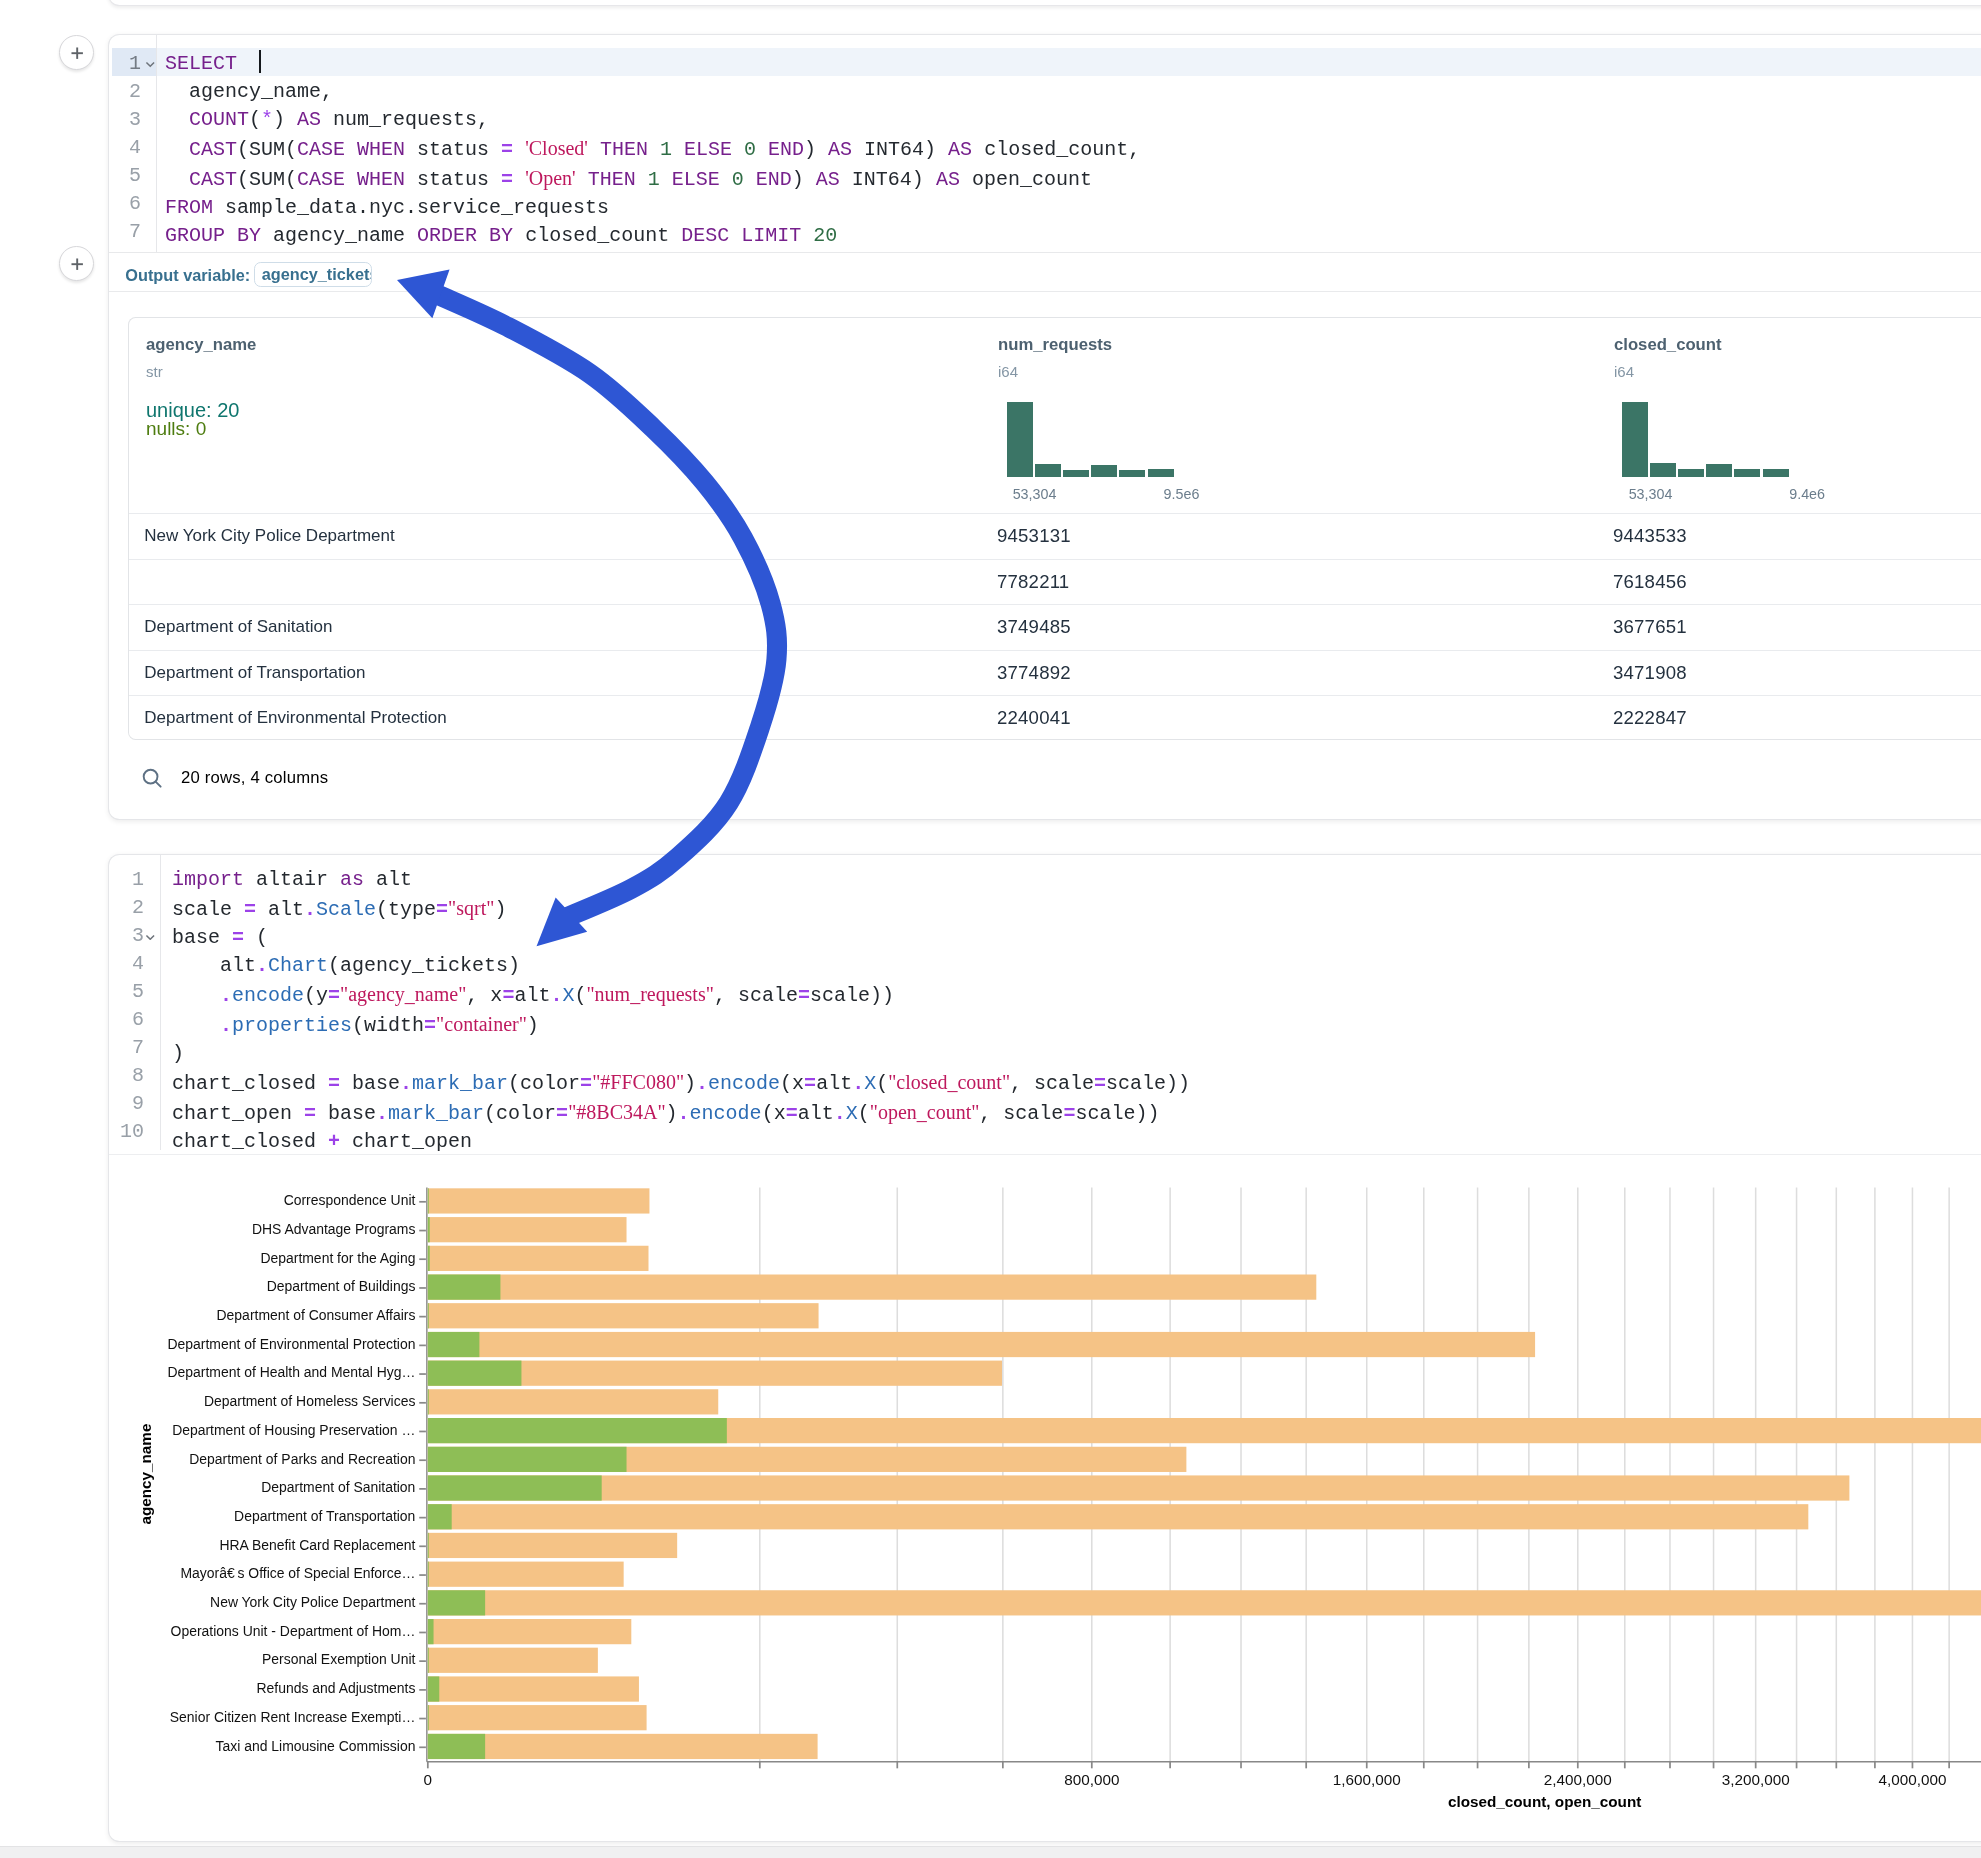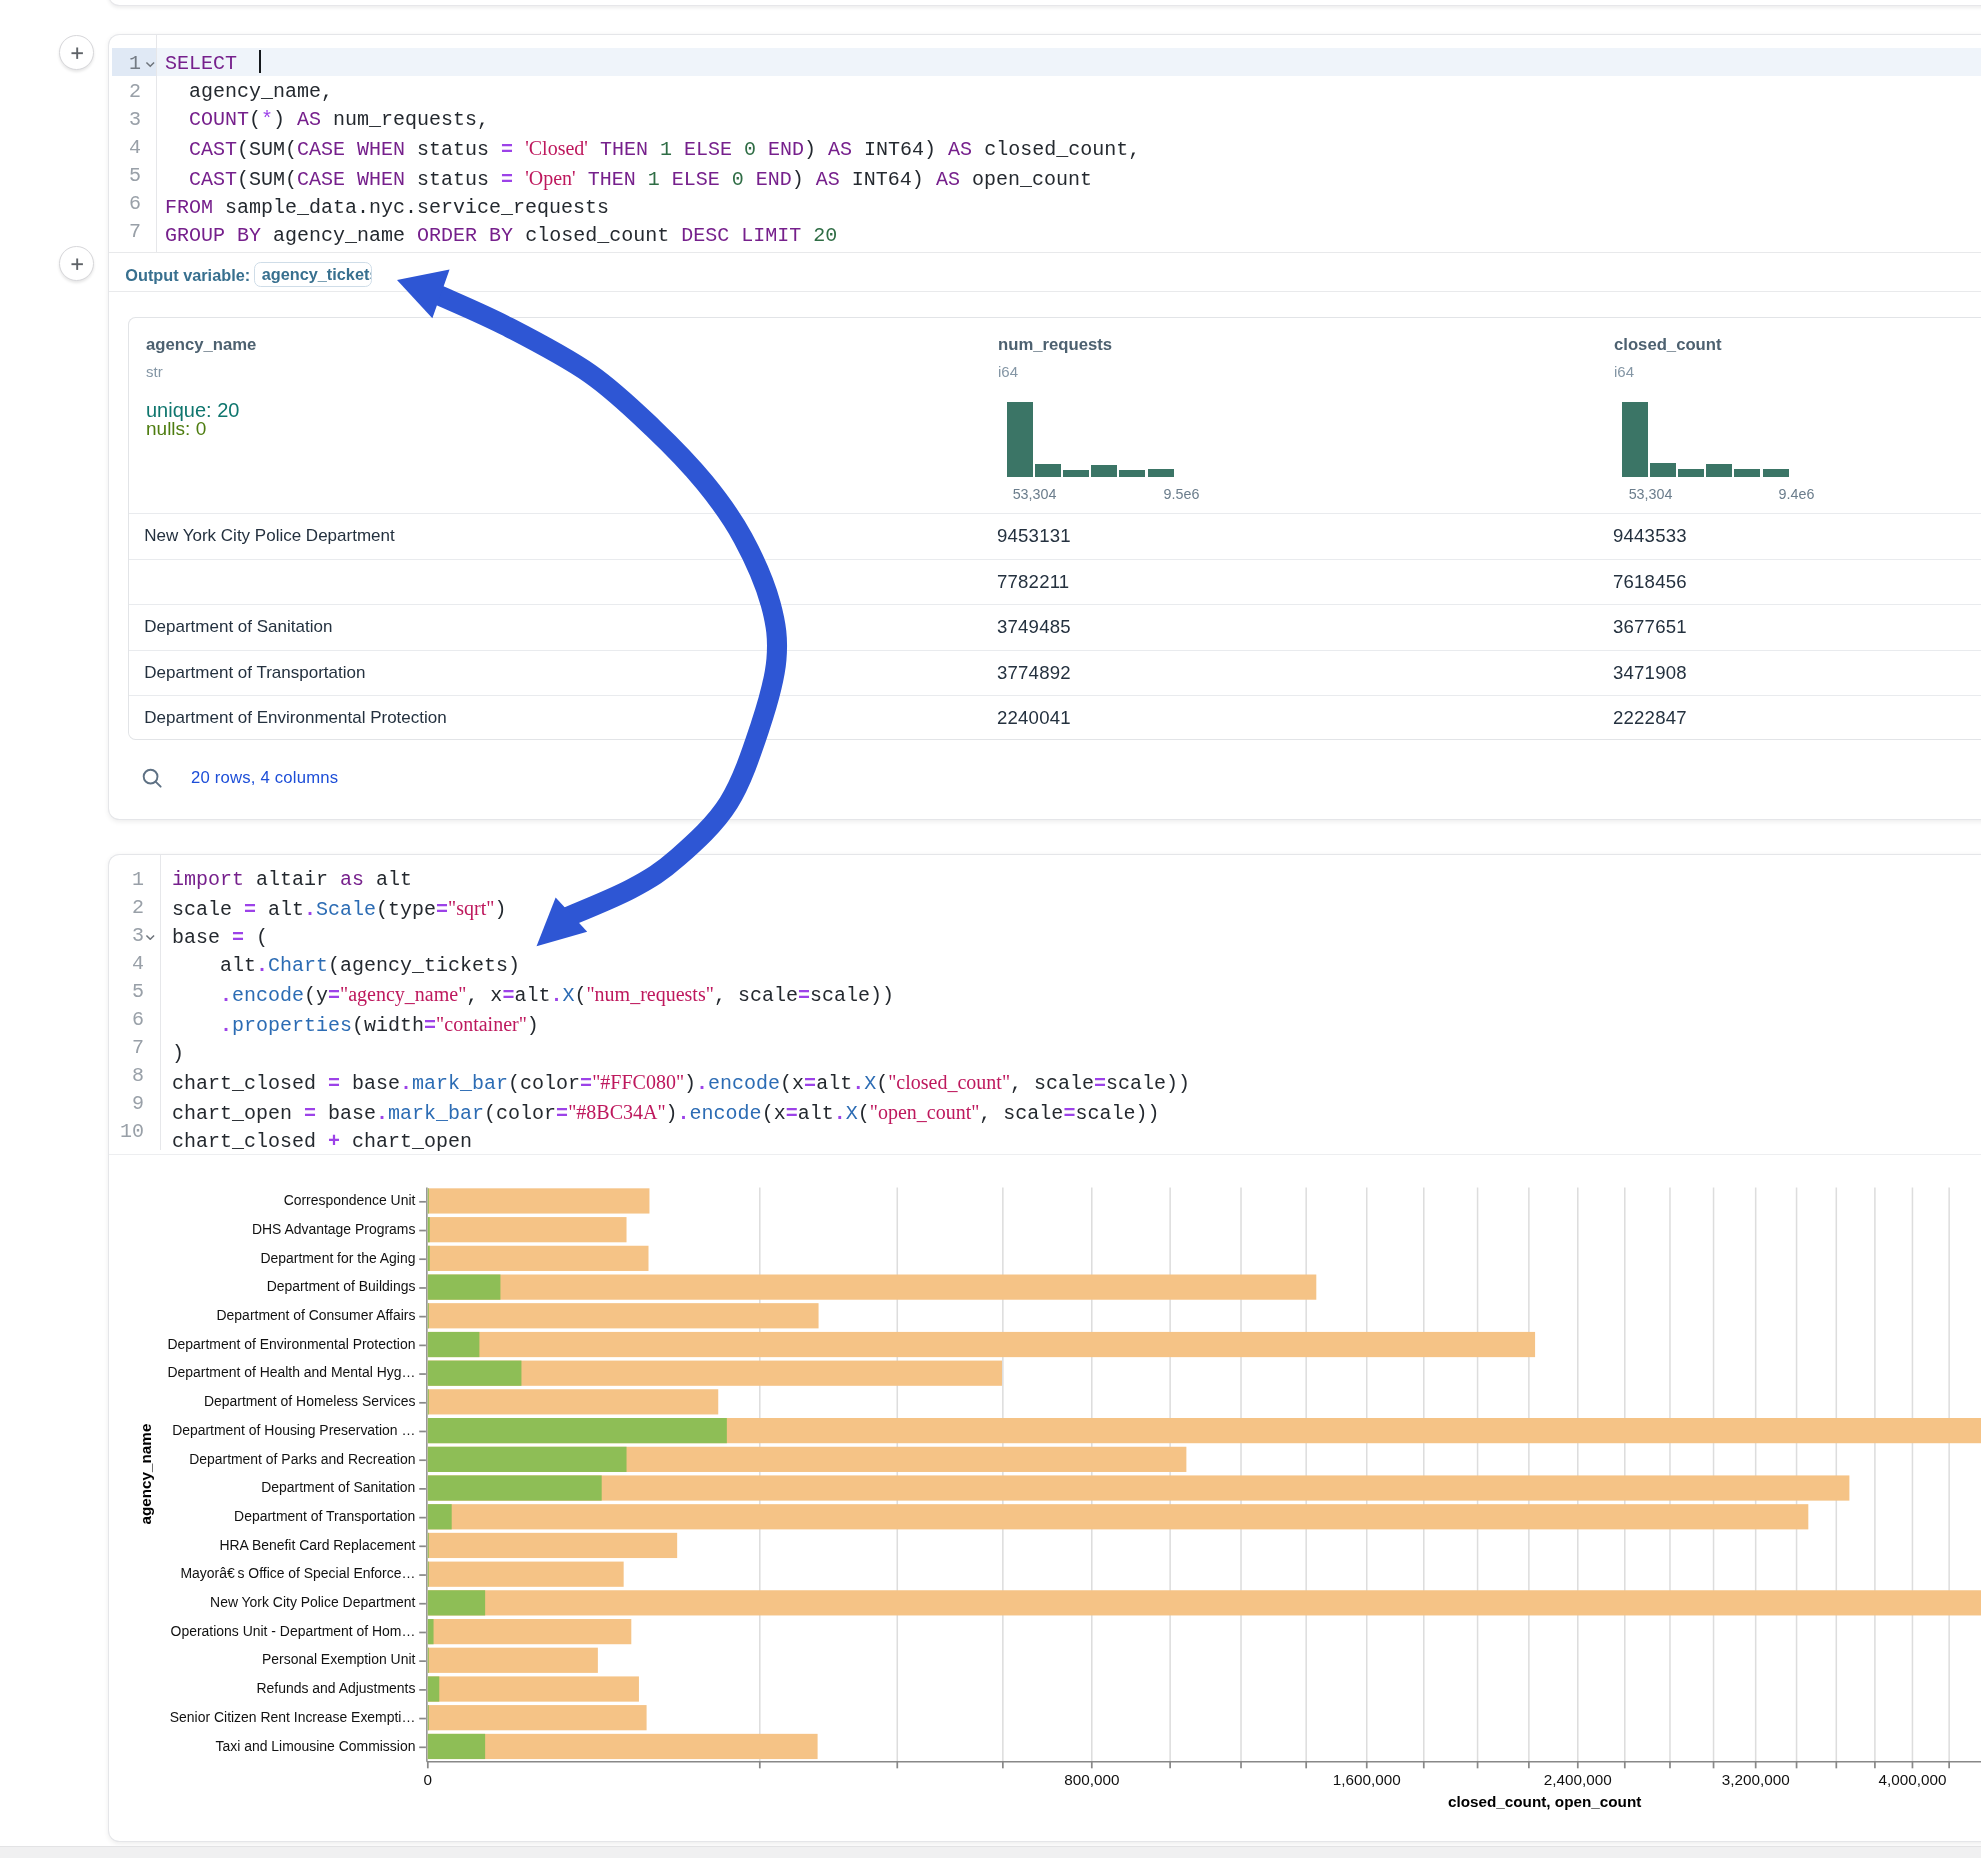--- a/index.html
+++ b/index.html
@@ -86,21 +86,21 @@
     <div style="position:absolute;left:1485px;top:45px;font-size:15px;color:#8496a5">i64</div>
     <div style="position:absolute;left:1493px;top:84px;width:172px;height:75px">
           <div class="hb" style="left:0px;width:26px;height:75px"></div>
           <div class="hb" style="left:28px;width:26px;height:14.3px"></div>
           <div class="hb" style="left:56px;width:26px;height:7.6px"></div>
           <div class="hb" style="left:84px;width:26px;height:13.4px"></div>
           <div class="hb" style="left:112px;width:26px;height:7.6px"></div>
           <div class="hb" style="left:141px;width:26px;height:8.1px"></div>
         </div>
     <div style="position:absolute;left:1494px;top:168px;width:55px;text-align:center;font-size:14.3px;color:#6b7d8c">53,304</div>
-    <div style="position:absolute;left:1639px;top:168px;width:57px;text-align:center;font-size:14.3px;color:#6b7d8c">9.4e6</div>
+    <div style="position:absolute;left:1639px;top:168px;width:57px;text-align:right;font-size:14.3px;color:#6b7d8c">9.4e6</div>
 
     <div class="rowline" style="top:195px"></div>
     <div class="rowline" style="top:241px"></div>
     <div class="rowline" style="top:286px"></div>
     <div class="rowline" style="top:332px"></div>
     <div class="rowline" style="top:377px"></div>
     <div style="position:absolute;left:15.3px;top:195px;height:46px;line-height:46px;font-size:17px;color:#24313f">New York City Police Department</div>
     <div style="position:absolute;left:868px;top:195px;height:46px;line-height:46px;font-size:18.6px;letter-spacing:0.2px;color:#24313f">9453131</div>
     <div style="position:absolute;left:1484px;top:195px;height:46px;line-height:46px;font-size:18.6px;letter-spacing:0.2px;color:#24313f">9443533</div>
     <div style="position:absolute;left:868px;top:241px;height:46px;line-height:46px;font-size:18.6px;letter-spacing:0.2px;color:#24313f">7782211</div>
@@ -113,21 +113,21 @@
     <div style="position:absolute;left:1484px;top:332px;height:50px;line-height:46px;font-size:18.6px;letter-spacing:0.2px;color:#24313f">3471908</div>
     <div style="position:absolute;left:15.3px;top:377px;height:46px;line-height:46px;font-size:17px;color:#24313f">Department of Environmental Protection</div>
     <div style="position:absolute;left:868px;top:377px;height:46px;line-height:46px;font-size:18.6px;letter-spacing:0.2px;color:#24313f">2240041</div>
     <div style="position:absolute;left:1484px;top:377px;height:46px;line-height:46px;font-size:18.6px;letter-spacing:0.2px;color:#24313f">2222847</div>
   </div>
 
   <svg width="23" height="23" viewBox="0 0 24 24" style="position:absolute;left:32px;top:732px">
         <circle cx="10" cy="10" r="7.2" fill="none" stroke="#5e7184" stroke-width="2"></circle>
         <line x1="15.2" y1="15.2" x2="20.5" y2="20.5" stroke="#5e7184" stroke-width="2" stroke-linecap="round"></line>
       </svg>
-  <div style="position:absolute;left:82px;top:733px;font-size:16.7px;letter-spacing:0.2px;color:#1d4ed8">20 rows, 4 columns</div>
+  <div style="position:absolute;left:72px;top:733px;font-size:16.7px;letter-spacing:0.2px;color:#000000">20 rows, 4 columns</div>
 </div>
 
 <div class="card" style="top:854px; height:988px;">
   <div class="sep" style="left:51px;height:295px"></div>
   <div class="gut mono" style="left:0;top:11.2px;width:35px;line-height:28px"><div class="gl"><span class="num">1</span></div><div class="gl"><span class="num">2</span></div><div class="gl"><span class="num">3</span><svg class="chev" width="10.5" height="6.7" viewBox="0 0 11 7">
             <polyline points="1.5,1.5 5.5,5.5 9.5,1.5" fill="none" stroke="#6e747b" stroke-width="1.6"></polyline>
           </svg></div><div class="gl"><span class="num">4</span></div><div class="gl"><span class="num">5</span></div><div class="gl"><span class="num">6</span></div><div class="gl"><span class="num">7</span></div><div class="gl"><span class="num">8</span></div><div class="gl"><span class="num">9</span></div><div class="gl"><span class="num">10</span></div></div>
   <div class="mono" style="position:absolute;left:63px;top:11.2px;line-height:28px"><div class="cl"><span class="k">import</span> altair <span class="k">as</span> alt</div><div class="cl">scale <span class="o">=</span> alt<span class="o">.</span><span class="m">Scale</span>(type<span class="o">=</span><span class="s">"sqrt"</span>)</div><div class="cl">base <span class="o">=</span> (</div><div class="cl">    alt<span class="o">.</span><span class="m">Chart</span>(agency_tickets)</div><div class="cl">    <span class="o">.</span><span class="m">encode</span>(y<span class="o">=</span><span class="s">"agency_name"</span>, x<span class="o">=</span>alt<span class="o">.</span><span class="m">X</span>(<span class="s">"num_requests"</span>, scale<span class="o">=</span>scale))</div><div class="cl">    <span class="o">.</span><span class="m">properties</span>(width<span class="o">=</span><span class="s">"container"</span>)</div><div class="cl">)</div><div class="cl">chart_closed <span class="o">=</span> base<span class="o">.</span><span class="m">mark_bar</span>(color<span class="o">=</span><span class="s">"#FFC080"</span>)<span class="o">.</span><span class="m">encode</span>(x<span class="o">=</span>alt<span class="o">.</span><span class="m">X</span>(<span class="s">"closed_count"</span>, scale<span class="o">=</span>scale))</div><div class="cl">chart_open <span class="o">=</span> base<span class="o">.</span><span class="m">mark_bar</span>(color<span class="o">=</span><span class="s">"#8BC34A"</span>)<span class="o">.</span><span class="m">encode</span>(x<span class="o">=</span>alt<span class="o">.</span><span class="m">X</span>(<span class="s">"open_count"</span>, scale<span class="o">=</span>scale))</div><div class="cl">chart_closed <span class="o">+</span> chart_open</div></div>
   <div style="position:absolute;left:0;right:0;top:299px;height:1px;background:#edeef0"></div>
 </div>

